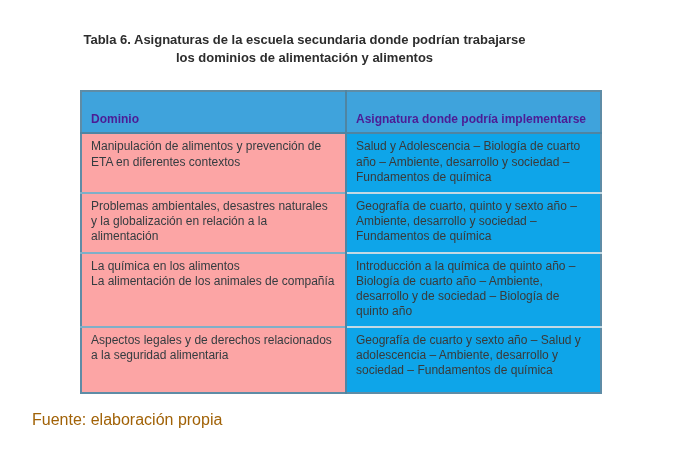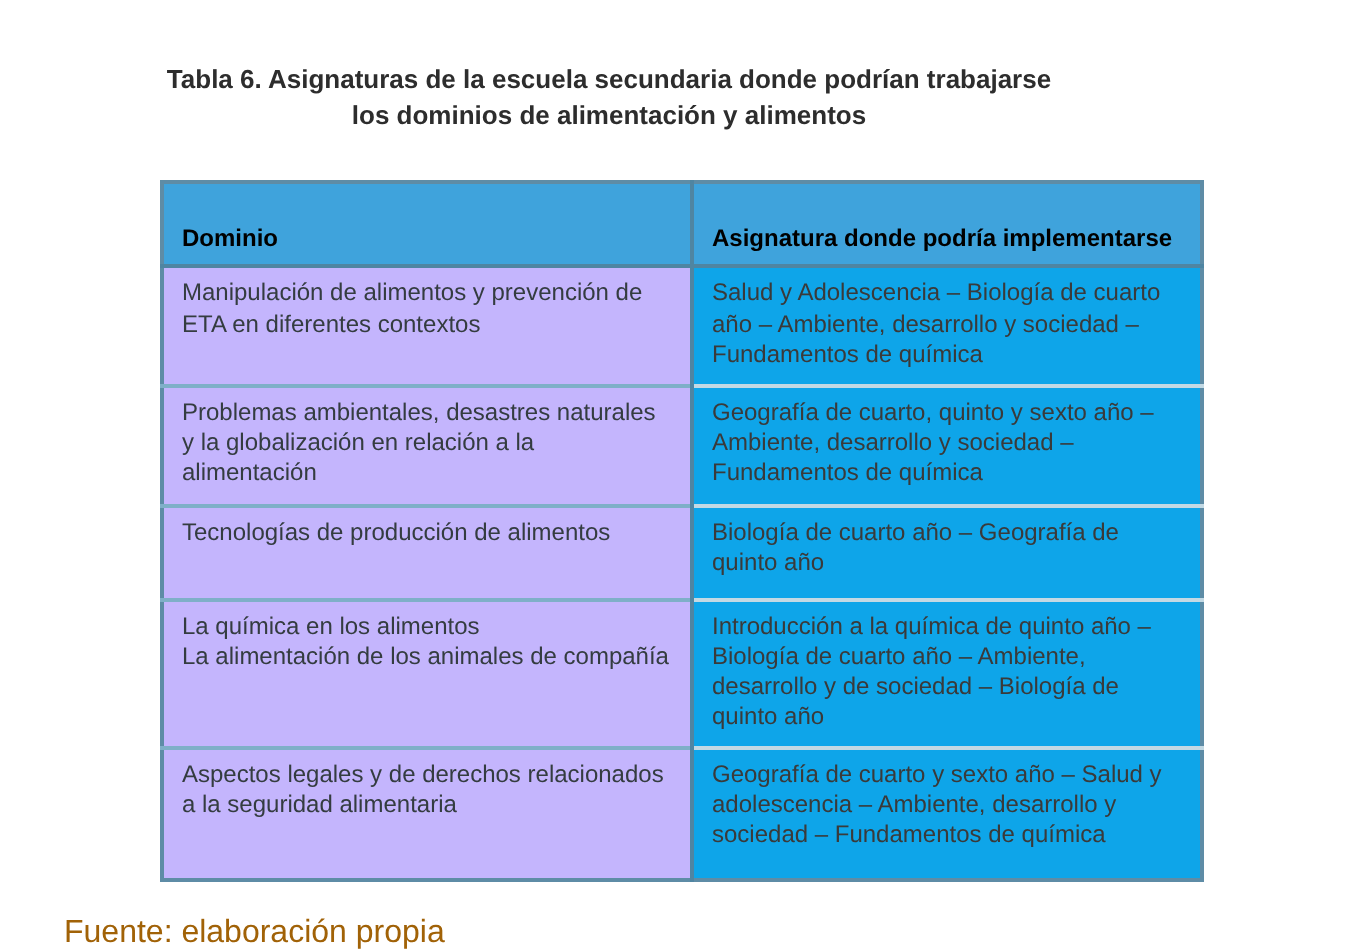--- a/index.html
+++ b/index.html
@@ -37,31 +37,31 @@
   col.c-asignatura { width: 255px; }
   th, td {
     font-size: 12px;
     line-height: 1.26;
     text-align: left;
     vertical-align: top;
     padding: 5px 9px 7px 9px;
   }
   thead th {
     background: #3fa3dc;
-    color: #000000;
+    color: #4c1d95;
     font-weight: bold;
     height: 28px;
     vertical-align: middle;
     padding-top: 20px;
     padding-bottom: 5px;
     border-bottom: 2px solid #4f85a2;
   }
   thead th.h-dominio { border-right: 2px solid #4f85a2; }
   td.dominio {
-    background: #c4b5fd;
+    background: #fca5a5;
     color: #343c40;
     border-right: 2px solid #4f85a2;
     border-top: 2px solid #7fafc8;
     white-space: pre-line;
   }
   td.asignatura {
     background: #0ea5e9;
     color: #3a3a3a;
     border-top: 2px solid #c3d9e4;
   }
@@ -100,24 +100,20 @@
     </thead>
     <tbody>
       <tr class="r1">
         <td class="dominio">Manipulación de alimentos y prevención de ETA en diferentes contextos</td>
         <td class="asignatura">Salud y Adolescencia – Biología de cuarto año – Ambiente, desarrollo y sociedad – Fundamentos de química</td>
       </tr>
       <tr class="r2">
         <td class="dominio">Problemas ambientales, desastres naturales y la globalización en relación a la alimentación</td>
         <td class="asignatura">Geografía de cuarto, quinto y sexto año – Ambiente, desarrollo y sociedad – Fundamentos de química</td>
       </tr>
-      <tr class="r3">
-        <td class="dominio">Tecnologías de producción de alimentos</td>
-        <td class="asignatura">Biología de cuarto año – Geografía de quinto año</td>
-      </tr>
       <tr class="r4">
         <td class="dominio">La química en los alimentos
 La alimentación de los animales de compañía</td>
         <td class="asignatura">Introducción a la química de quinto año – Biología de cuarto año – Ambiente, desarrollo y de sociedad – Biología de quinto año</td>
       </tr>
       <tr class="r5">
         <td class="dominio">Aspectos legales y de derechos relacionados a la seguridad alimentaria</td>
         <td class="asignatura">Geografía de cuarto y sexto año – Salud y adolescencia – Ambiente, desarrollo y sociedad – Fundamentos de química</td>
       </tr>
     </tbody>

